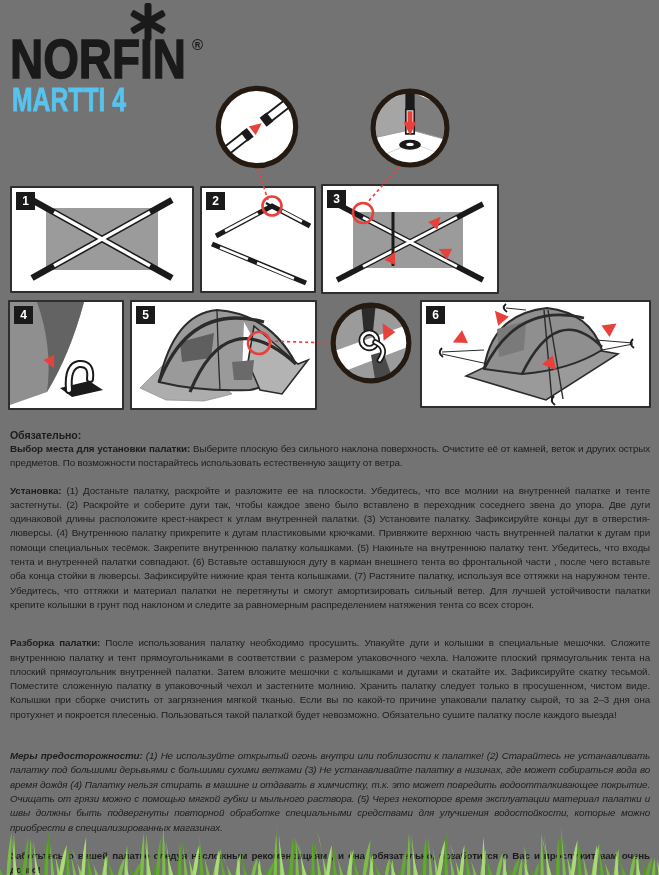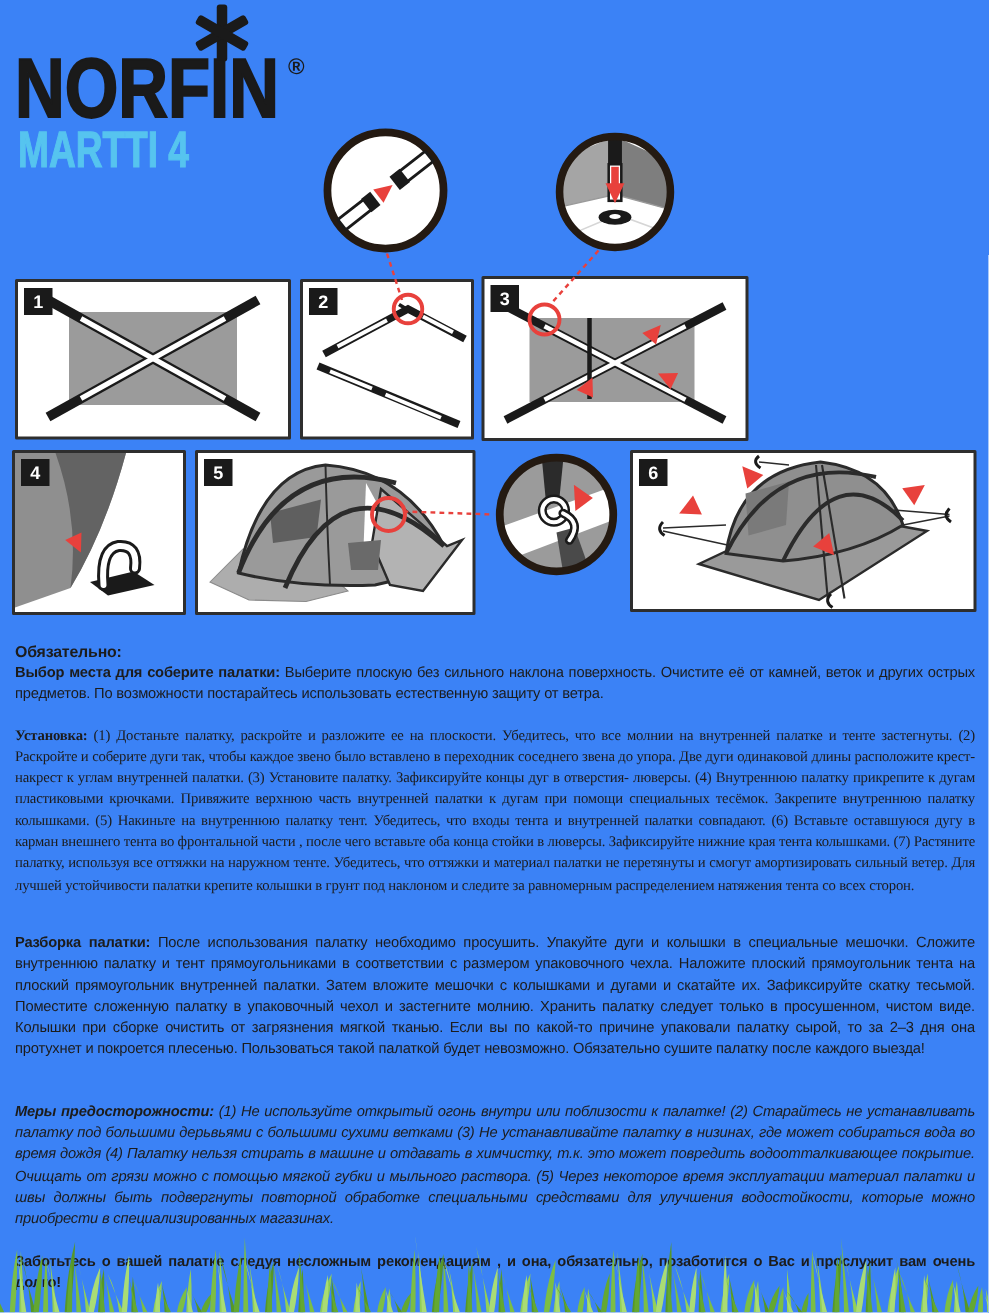--- a/index.html
+++ b/index.html
@@ -1,19 +1,19 @@
 <!DOCTYPE html>
 <html><head>
 <meta charset="utf-8">
 <style>
   * { margin:0; padding:0; box-sizing:border-box; }
   html,body { background:#ffffff; }
   body { font-family:"Liberation Sans", sans-serif; }
   #page {
-    position:relative; width:659px; height:875px; background:#3b82f6;
+    position:relative; width:659px; height:875px; background:#737373;
     overflow:hidden; margin:0 auto;
   }
 
   
   #brand-name-svg { position:absolute; left:8px; top:34px; }
   #snowflake { position:absolute; left:128px; top:2px; }
   #reg-mark { position:absolute; left:192px; top:36px; font-size:15px; color:#1a1a1a; font-weight:bold;}
   #model-svg { position:absolute; left:11px; top:84px; }
 
   
@@ -35,21 +35,21 @@
 
   
   #doc-text {
     position:absolute; left:10px; top:428px; width:640px; color:#1c1c1c;
     font-size:9.8px; line-height:14.3px; text-align:justify; letter-spacing:-0.12px;
   }
   #doc-text .doc-title { font-weight:bold; font-size:10.6px; line-height:14px; text-align:left; }
   #doc-text p { margin:0; }
   #doc-text .lead { font-weight:bold; }
   .gap-a { margin-bottom:13px !important; }
-  .gap-b { margin-bottom:24px !important;font-family:Liberation Serif, serif; }
+  .gap-b { margin-bottom:24px !important; }
   .gap-c { margin-bottom:27px !important; }
   .gap-d { margin-bottom:14px !important;font-style:italic; }
   #doc-footer { font-weight:bold; }
 
   
   #grass { position:absolute; left:0; top:825px; width:659px; height:50px; }
 </style>
 </head>
 <body>
 
@@ -243,21 +243,21 @@
   <svg id="connector-overlay" viewBox="0 0 659 875">
     <g stroke="#E8413C" stroke-width="1.6" stroke-dasharray="3.2,2.8" fill="none">
       <line x1="258" y1="169" x2="268" y2="200"></line>
       <line x1="399" y1="167" x2="366" y2="204"></line>
       <line x1="269" y1="341" x2="329" y2="343"></line>
     </g>
   </svg>
 
   <div id="doc-text">
     <div class="doc-title">Обязательно:</div>
-    <p class="gap-a"><span class="lead">Выбор места для соберите палатки:</span> <span>Выберите плоскую без сильного наклона  поверхность. Очистите её от камней, веток и других острых предметов. По возможности постарайтесь использовать естественную защиту от ветра.</span></p>
+    <p class="gap-a"><span class="lead">Выбор места для установки палатки:</span> <span>Выберите плоскую без сильного наклона  поверхность. Очистите её от камней, веток и других острых предметов. По возможности постарайтесь использовать естественную защиту от ветра.</span></p>
     <p class="gap-b"><span class="lead">Установка:</span> <span>(1) Достаньте палатку, раскройте и разложите ее на плоскости. Убедитесь, что все молнии на внутренней палатке и тенте застегнуты. (2) Раскройте и соберите дуги так, чтобы каждое звено было вставлено в переходник соседнего звена до упора.  Две дуги одинаковой длины расположите крест-накрест к углам внутренней палатки. (3) Установите палатку. Зафиксируйте концы дуг  в отверстия- люверсы. (4) Внутреннюю палатку прикрепите к дугам пластиковыми крючками. Привяжите верхнюю часть внутренней палатки к дугам при помощи специальных тесёмок. Закрепите внутреннюю палатку колышками. (5) Накиньте на внутреннюю палатку тент. Убедитесь, что входы тента и внутренней палатки совпадают. (6) Вставьте оставшуюся дугу в карман внешнего тента во фронтальной части , после чего вставьте оба конца стойки в люверсы. Зафиксируйте нижние края тента колышками. (7) Растяните палатку, используя все оттяжки на наружном тенте. Убедитесь, что оттяжки и материал палатки не перетянуты и смогут амортизировать сильный ветер. Для лучшей устойчивости палатки крепите колышки в грунт под наклоном и следите за равномерным распределением натяжения тента со всех сторон.</span></p>
     <p class="gap-c"><span class="lead">Разборка палатки:</span> <span>После использования палатку необходимо просушить. Упакуйте дуги и колышки в специальные мешочки. Сложите внутреннюю палатку и тент прямоугольниками в соответствии с размером упаковочного чехла. Наложите плоский прямоугольник тента на плоский прямоугольник внутренней палатки. Затем вложите мешочки с колышками и дугами и скатайте их. Зафиксируйте скатку тесьмой. Поместите сложенную палатку в упаковочный чехол и застегните молнию. Хранить палатку следует только в просушенном, чистом виде. Колышки при сборке очистить от загрязнения мягкой тканью. Если вы по какой-то причине упаковали палатку сырой, то за 2–3 дня она протухнет и покроется плесенью. Пользоваться такой палаткой будет невозможно. Обязательно сушите палатку после каждого выезда!</span></p>
     <p class="gap-d"><span class="lead">Меры предосторожности:</span> <span>(1) Не используйте открытый огонь внутри или поблизости к палатке! (2) Старайтесь не устанавливать палатку под большими дерьвьями с большими сухими ветками (3) Не устанавливайте палатку в низинах, где может собираться вода во время дождя (4) Палатку нельзя стирать в машине и отдавать в химчистку, т.к. это может повредить водоотталкивающее покрытие. Очищать от грязи можно с помощью мягкой губки и мыльного раствора. (5) Через некоторое время эксплуатации материал палатки и швы должны быть подвергнуты повторной обработке специальными средствами для улучшения водостойкости, которые можно приобрести в специализированных магазинах.</span></p>
     <p id="doc-footer">Заботьтесь о вашей палатке следуя несложным рекомендациям , и она, обязательно, позаботится о Вас и прослужит вам очень долго!</p>
   </div>
 
   <svg id="grass" viewBox="0 0 659 50" preserveAspectRatio="none">
       <path d="M 0 51 Q -2 34.8 -8 24 Q -2.5999999999999996 38.85 3.4 51 Z" fill="#63A832"></path>
       <path d="M 6.45 51 Q 7.7 25.2 11.45 8 Q 11.649999999999999 31.65 9.85 51 Z" fill="#7CBE45"></path>
       <path d="M 12.9 51 Q 13.15 25.8 13.9 9 Q 15.7 32.099999999999994 16.3 51 Z" fill="#92CF58"></path>

